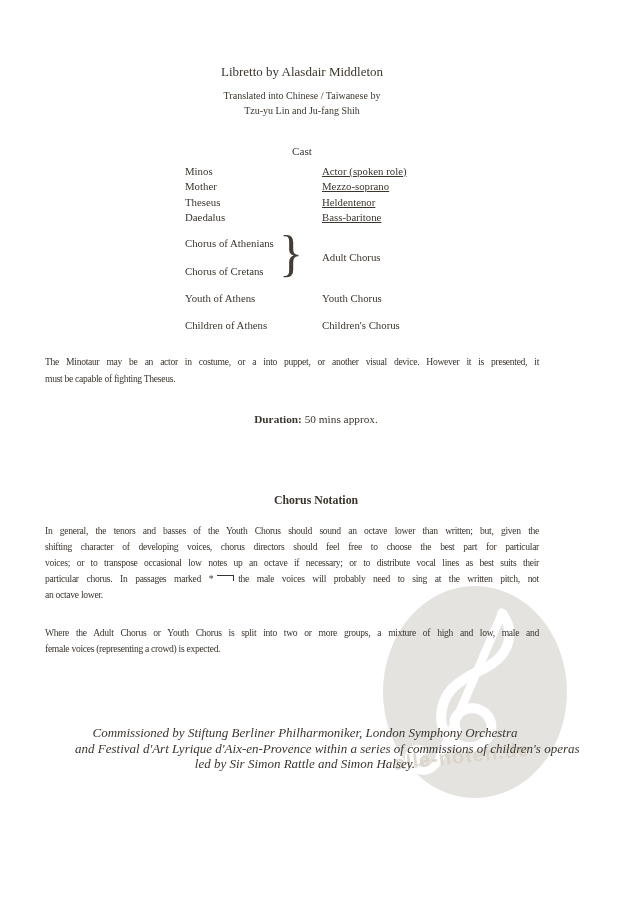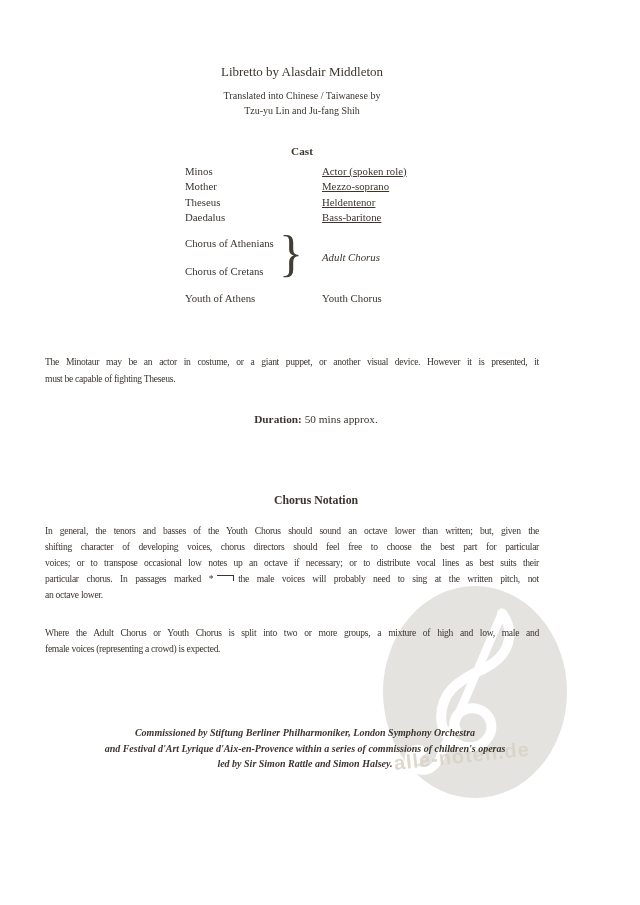--- a/index.html
+++ b/index.html
@@ -18,47 +18,47 @@
     font-family:"Liberation Sans","DejaVu Sans",sans-serif;
     font-weight:bold;font-size:20px;letter-spacing:1px;
     color:#d9d2c6;opacity:.85;
     transform:rotate(-6deg);transform-origin:left center;
     white-space:nowrap;
   }
   
   .title{top:64px;left:92px;width:420px;font-size:13px;}
   .subtitle{top:88px;left:92px;width:420px;font-size:10px;line-height:15.4px;}
   
-  .cast-heading{top:145px;left:92px;width:420px;font-size:11.2px;font-weight:bold;}
+  .cast-heading{top:145px;left:92px;width:420px;font-size:11.2px;font-weight:normal;}
   .cast-rows{top:164px;left:185px;font-size:10.8px;line-height:15.35px;text-decoration:underline;}
   .cast-role{display:inline-block;width:137px;}
   .chorus-item1{top:237px;left:185px;font-size:10.8px;}
   .chorus-item2{top:265px;left:185px;font-size:10.8px;}
   .chorus-brace{top:229px;left:279px;font-size:50px;line-height:48px;font-weight:normal;color:#433d35;}
-  .adult-label{top:251px;left:322px;font-size:10.8px;font-style:italic;}
+  .adult-label{top:251px;left:322px;font-size:10.8px;}
   .youth-row{top:292px;left:185px;font-size:10.8px;}
   .children-row{top:319px;left:185px;font-size:10.8px;}
   
   .para{left:45px;width:494px;font-size:9.6px;letter-spacing:-0.3px;}
   .minotaur{top:353px;line-height:17.3px;}
   .p1{top:523px;line-height:15.9px;}
   .p2{top:604px;line-height:15.9px;}
   .p3{top:625px;line-height:15.9px;}
   .jl{text-align:justify;text-align-last:justify;}
   .pl{text-align:left;}
   .duration{top:413px;left:106px;width:420px;font-size:11.3px;}
   .notation-heading{top:493px;left:106px;width:420px;font-size:11.8px;font-weight:bold;}
   .bold{font-weight:bold;margin-top:34px;}
   .pitch-marker{
     display:inline-block;width:16px;height:5px;
     border-top:1.1px solid #3b352e;border-right:1.1px solid #3b352e;
     margin:0 4px 0 4px;vertical-align:1px;
   }
   
-  .commission{top:725px;left:75px;width:460px;font-style:italic;font-size:10px;line-height:15.6px;font-weight:bold;}
+  .commission{top:725px;left:75px;width:460px;font-style:italic;font-size:13px;line-height:15.6px;}
   .commission div{white-space:nowrap;}
 </style>
 </head>
 <body>
 
 <div class="page">
 
   <svg class="wm-svg" viewBox="0 0 188 215" aria-hidden="true">
     <ellipse cx="94" cy="107" rx="92" ry="106" fill="#e4e3e0"></ellipse>
     <g transform="rotate(16 94 108)" stroke="#ffffff" fill="none" stroke-linecap="round">
@@ -84,23 +84,24 @@
     <div><span class="cast-role">Theseus</span><span>Heldentenor</span></div>
     <div><span class="cast-role">Daedalus</span><span>Bass-baritone</span></div>
   </div>
 
   <div class="abs chorus-item1">Chorus of Athenians</div>
   <div class="abs chorus-item2">Chorus of Cretans</div>
   <div class="abs chorus-brace">}</div>
   <div class="abs adult-label">Adult Chorus</div>
 
   <div class="abs youth-row"><span class="cast-role">Youth of Athens</span><span>Youth Chorus</span></div>
+  <div class="abs children-row"><span class="cast-role">Children of Athens</span><span>Children's Chorus</span></div>
 
   <div class="abs para minotaur">
-    <div class="jl">The Minotaur may be an actor in costume, or a giant puppet, or another visual device. However it is presented, it</div>
+    <div class="jl">The Minotaur may be an actor in costume, or a into puppet, or another visual device. However it is presented, it</div>
     <div class="pl">must be capable of fighting Theseus.</div>
   </div>
 
   <div class="abs center duration">
     <span class="bold">Duration:</span>
     <span>50 mins approx.</span>
   </div>
 
   <div class="abs center notation-heading">Chorus Notation</div>
 

